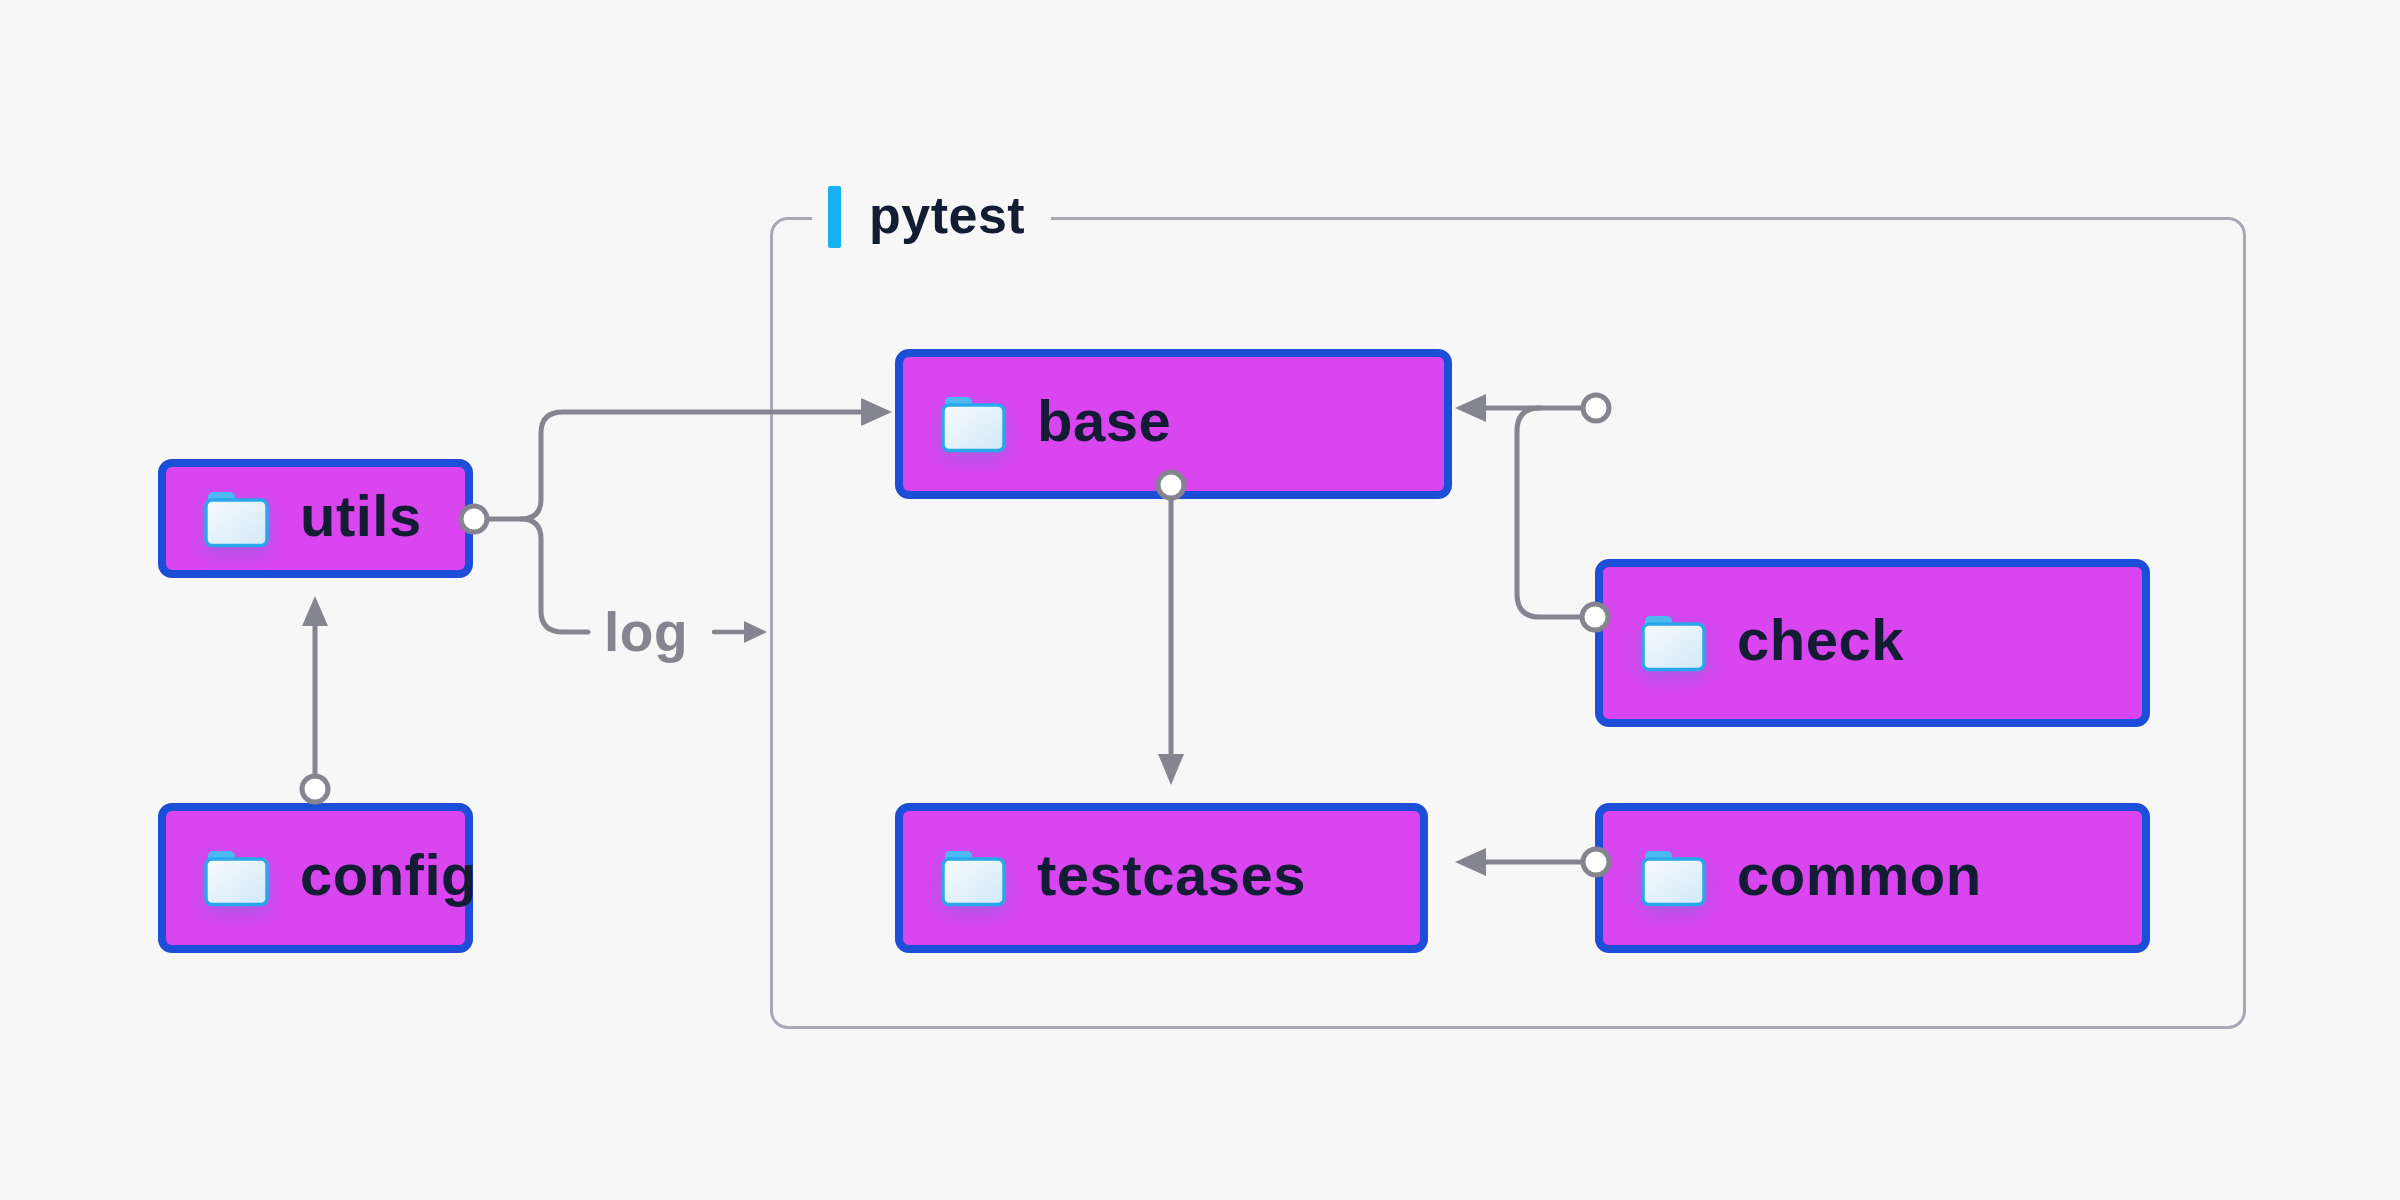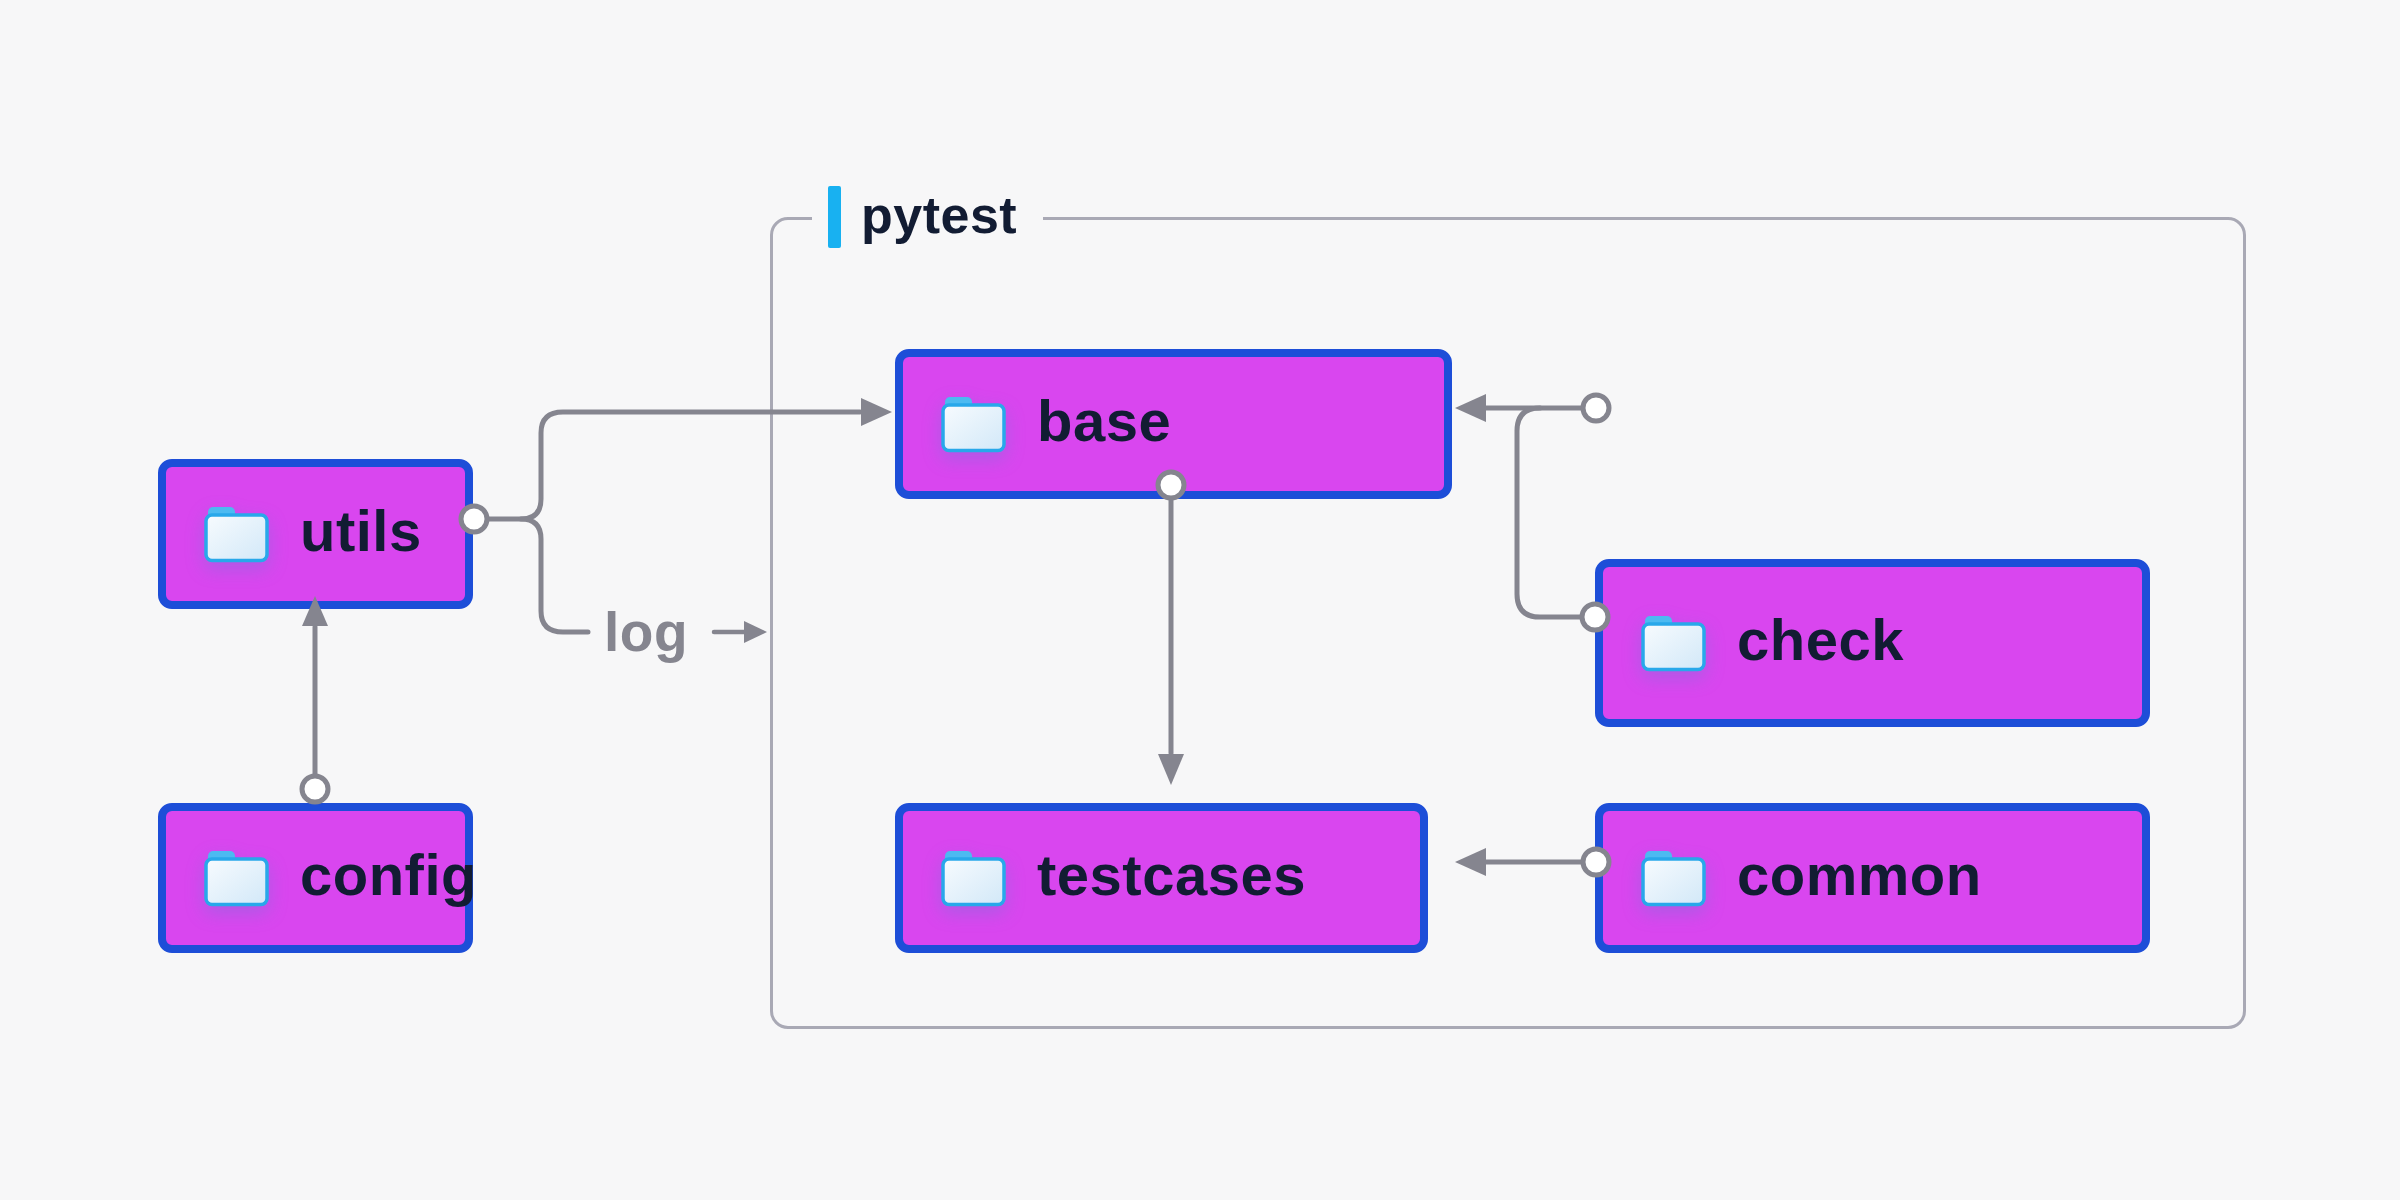--- a/index.html
+++ b/index.html
@@ -21,21 +21,21 @@
     box-sizing: border-box;
     background: transparent;
   }
   .group-label {
     position: absolute;
     left: 812px; top: 184px;
     height: 66px;
     background: #f7f7f8;
     display: flex;
     align-items: center;
-    gap: 20px;
+    gap: 28px;
     padding: 0 26px 0 16px;
     z-index: 3;
   }
   .accent-bar {
     width: 13px; height: 62px;
     background: #18b1f1;
     border-radius: 2px;
   }
   .group-title {
     font-size: 52px;
@@ -64,21 +64,21 @@
     filter: drop-shadow(0 7px 9px rgba(58, 144, 205, 0.28));
   }
   .node .node-text {
     font-size: 58px;
     font-weight: 700;
     color: #121c33;
     letter-spacing: 0.5px;
     line-height: 1;
     padding-bottom: 6px;
   }
-  .node-utils     { left: 158px;  top: 443px; width: 315px; height: 150px; }
+  .node-utils     { left: 158px;  top: 443px; width: 315px; height: 119px; }
   .node-config    { left: 158px;  top: 787px; width: 315px; height: 150px; }
   .node-base      { left: 895px;  top: 333px; width: 557px; height: 150px; }
   .node-pymilvus  { left: 1595px; top: 333px; width: 555px; height: 150px; }
   .node-check     { left: 1595px; top: 543px; width: 555px; height: 168px; }
   .node-testcases { left: 895px;  top: 787px; width: 533px; height: 150px; }
   .node-common    { left: 1595px; top: 787px; width: 555px; height: 150px; }
   
   .connectors {
     position: absolute;
     left: 0; top: 0;

